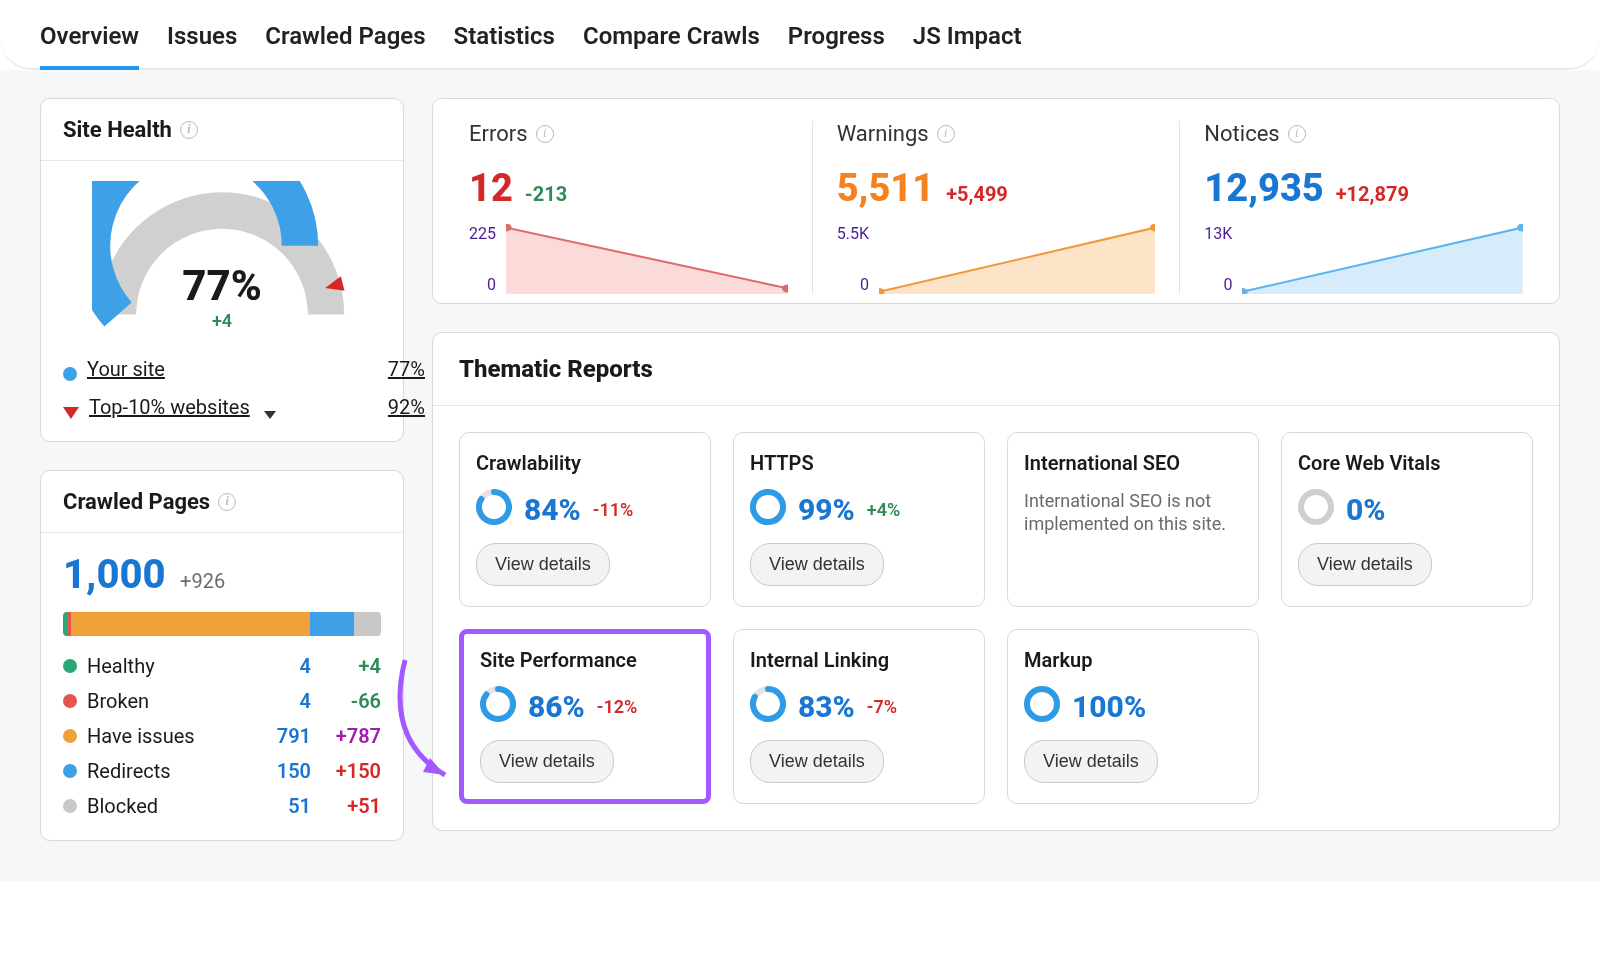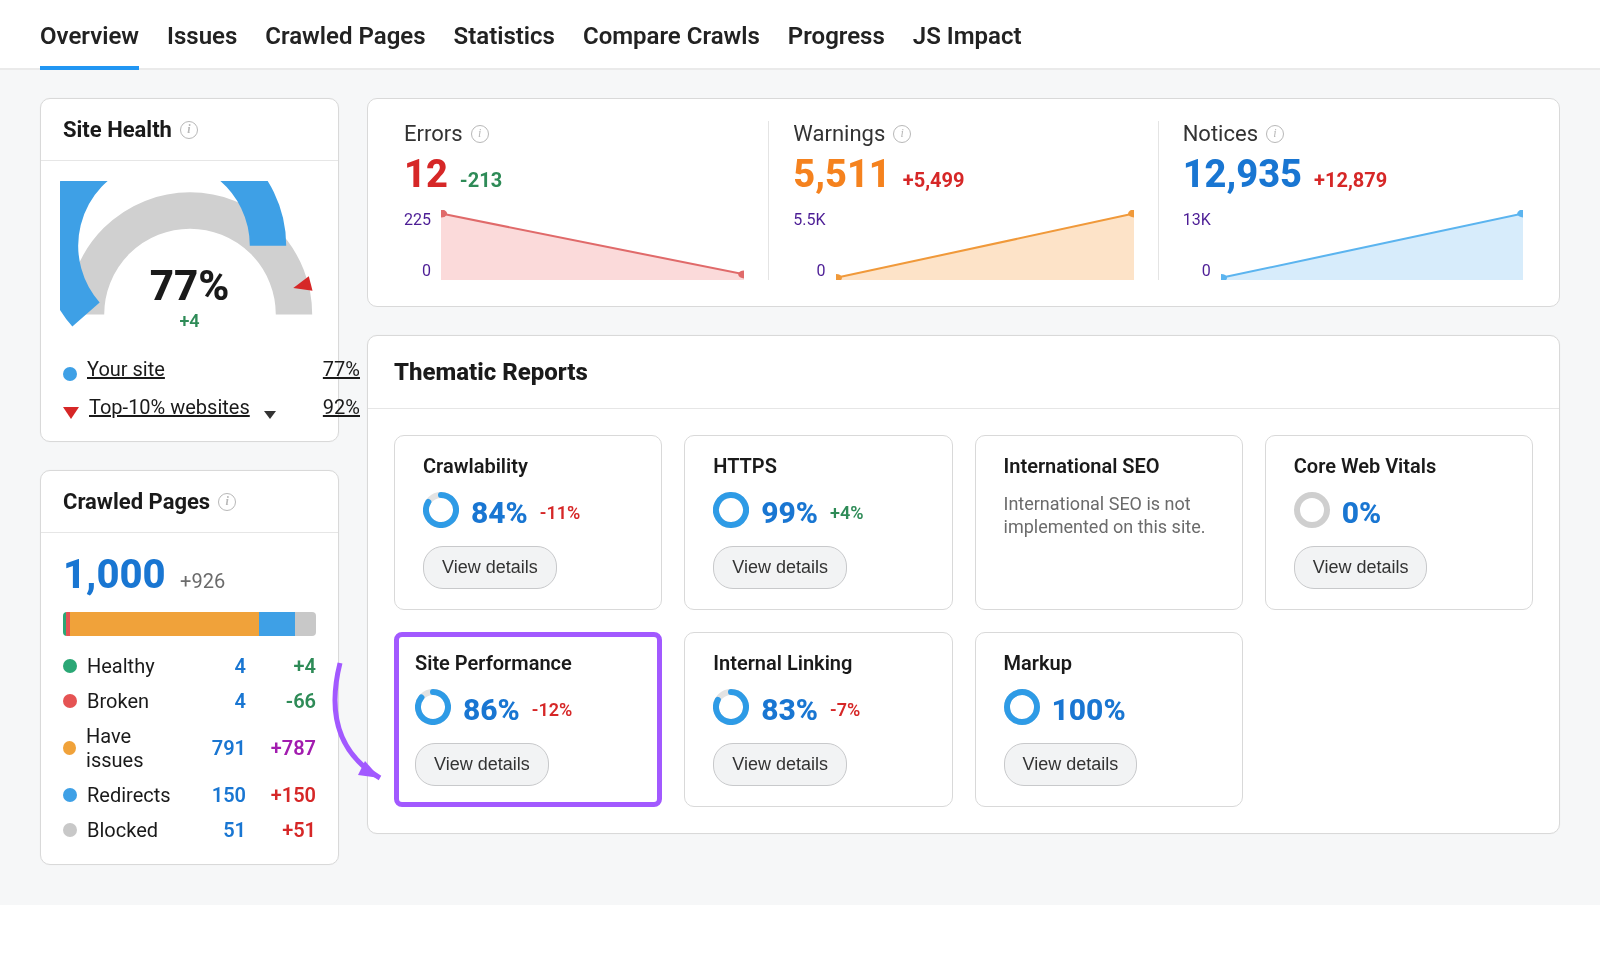--- a/index.html
+++ b/index.html
@@ -21,39 +21,40 @@
     font-family:-apple-system,BlinkMacSystemFont,"Segoe UI",Roboto,Helvetica,Arial,sans-serif;
     color:var(--text);
     background:#fff;
     font-size:18px;
   }
   .tabs{
     display:flex;
     gap:28px;
     padding:22px 44px 0 40px;
     border-bottom:2px solid #eaeaea;
+    border-radius:32px;
   }
   .tab{
     padding-bottom:16px;
     font-size:24px;
     font-weight:600;
     color:#222;
     cursor:pointer;
     border-bottom:4px solid transparent;
     margin-bottom:-2px;
   }
   .tab.active{ border-bottom-color:var(--blue); }
   .layout{
     display:flex;
     gap:28px;
     padding:28px 40px 40px 40px;
     background:var(--grey-bg);
     align-items:flex-start;
   }
-  .col-left{ width:299px; flex:0 0 auto; display:flex; flex-direction:column; gap:28px;}
+  .col-left{ width:364px; flex:0 0 auto; display:flex; flex-direction:column; gap:28px;}
   .col-right{ flex:1 1 auto; display:flex; flex-direction:column; gap:28px;}
   .card{
     background:#fff;
     border:1px solid var(--card-border);
     border-radius:10px;
     box-shadow:0 0 0 0.5px rgba(0,0,0,0.02);
   }
   .card-h{
     padding:18px 22px;
     border-bottom:1px solid #e6e6e6;
@@ -87,34 +88,34 @@
   .cp-num{ font-size:40px; font-weight:800; color:var(--blue-dark);}
   .cp-delta{ font-size:20px; color:var(--muted); margin-left:10px;}
   .seg-bar{ height:24px; border-radius:4px; overflow:hidden; display:flex; margin:14px 0 18px 0;}
   .seg{ height:100%;}
   .cp-list{ display:flex; flex-direction:column; gap:11px; font-size:20px;}
   .cp-row{ display:flex; align-items:center;}
   .cp-row .lab{ flex:1; display:flex; align-items:center; gap:10px;}
   .cp-row .v1{ width:60px; text-align:right; color:var(--blue-dark); font-weight:600;}
   .cp-row .v2{ width:70px; text-align:right; font-weight:600;}
   
-  .metrics{ display:flex; background:#fff; border:1px solid var(--card-border); border-radius:10px; padding:22px 12px 26px 12px;}
+  .metrics{ display:flex; background:#fff; border:1px solid var(--card-border); border-radius:10px; padding:22px 12px 9px 12px;}
   .metric{ flex:1; padding:0 24px; border-right:1px solid #e4e4e4;}
   .metric:last-child{ border-right:none;}
   .metric-h{ font-size:22px; display:flex; align-items:center; gap:8px; color:#333;}
-  .metric-v{ display:flex; align-items:baseline; gap:12px; margin-top:6px;}
+  .metric-v{ display:flex; align-items:baseline; gap:12px; margin-top:20px;}
   .metric-v .big{ font-size:38px; font-weight:800;}
   .metric-v .dlt{ font-size:20px; font-weight:700;}
   .spark-wrap{ display:flex; align-items:flex-end; gap:10px; margin-top:14px;}
   .spark-labels{ display:flex; flex-direction:column; justify-content:space-between; height:70px; font-size:16px; color:#4c1d95; text-align:right;}
   .spark{ flex:1; height:70px;}
   
   .reports-h{ padding:22px 26px; font-size:24px; font-weight:800; border-bottom:1px solid #e6e6e6;}
   .reports-grid{ padding:26px; display:grid; grid-template-columns:repeat(4,1fr); gap:22px;}
-  .rep{ border:1px solid var(--card-border); border-radius:10px; padding:18px 20px 20px 28px; display:flex; flex-direction:column; gap:14px;}
+  .rep{ border:1px solid var(--card-border); border-radius:10px; padding:18px 20px 20px 16px; display:flex; flex-direction:column; gap:14px;}
   .rep-title{ font-size:20px; font-weight:600;}
   .rep-val{ display:flex; align-items:center; gap:12px;}
   .donut{ width:36px; height:36px;}
   .rep-pct{ font-size:30px; font-weight:800; color:var(--blue-dark);}
   .rep-delta{ font-size:18px; font-weight:600;}
   .rep-msg{ font-size:18px; color:var(--muted); line-height:1.3;}
   .btn{
     align-self:flex-start;
     background:var(--btn-bg);
     border:1px solid var(--btn-border);

